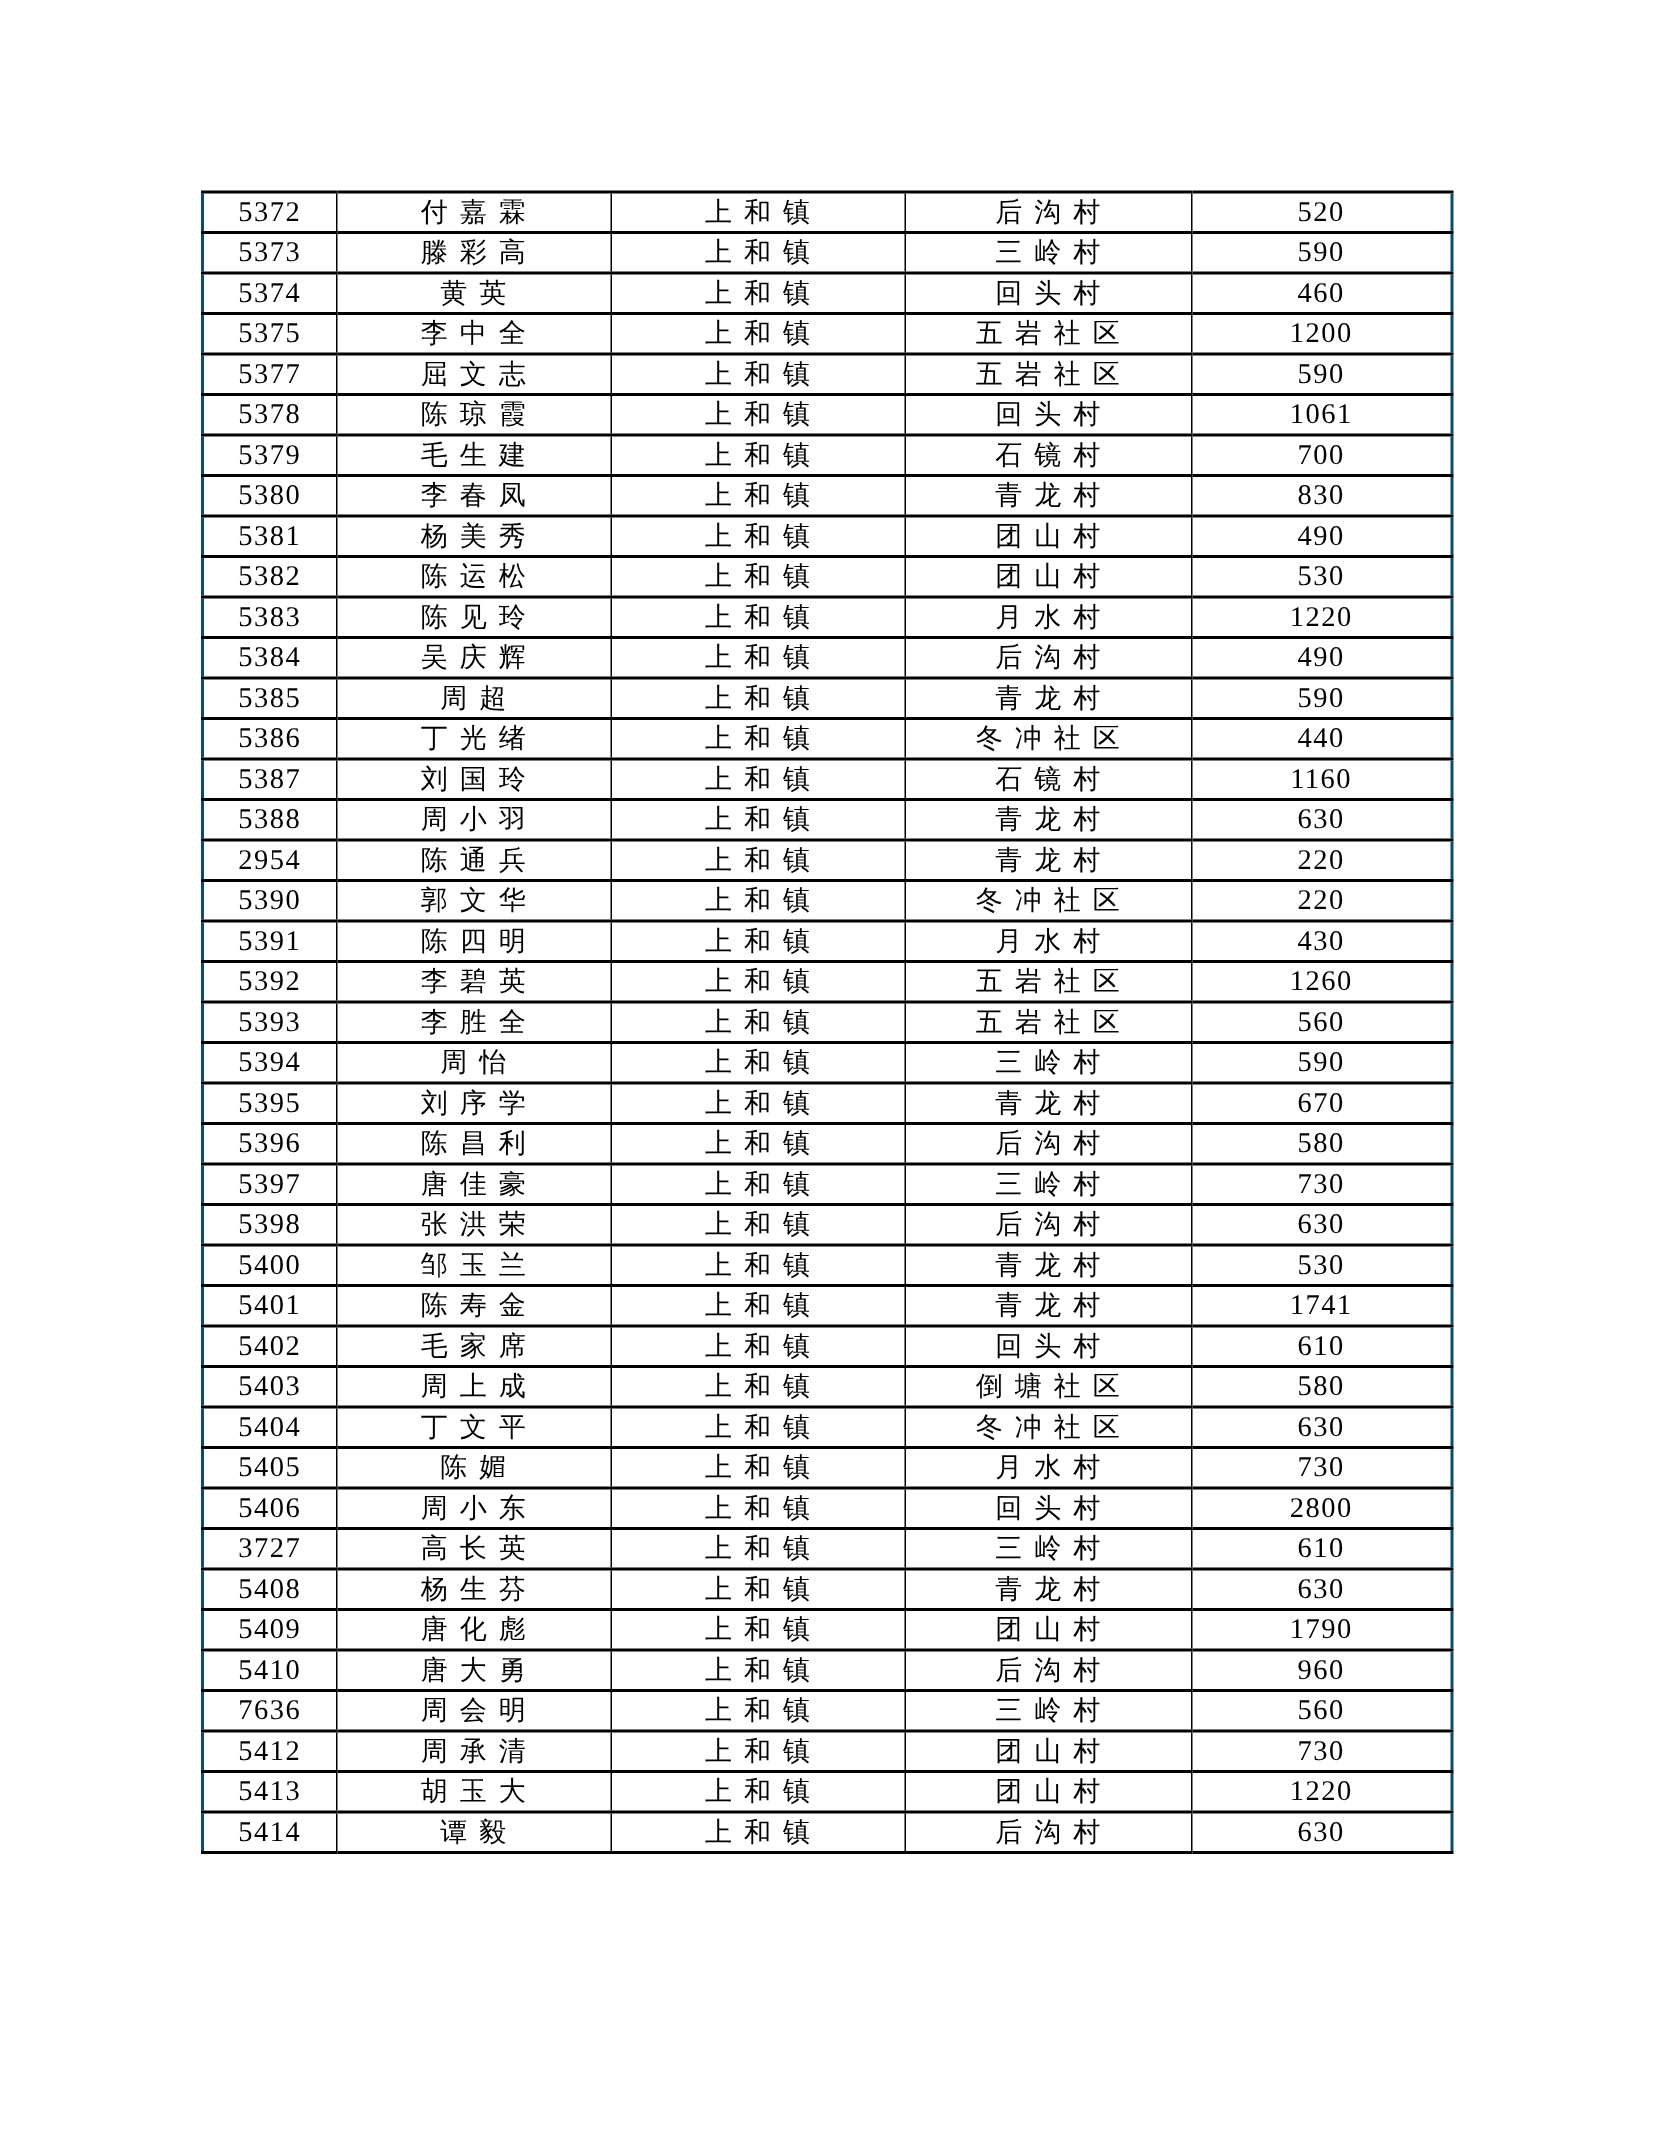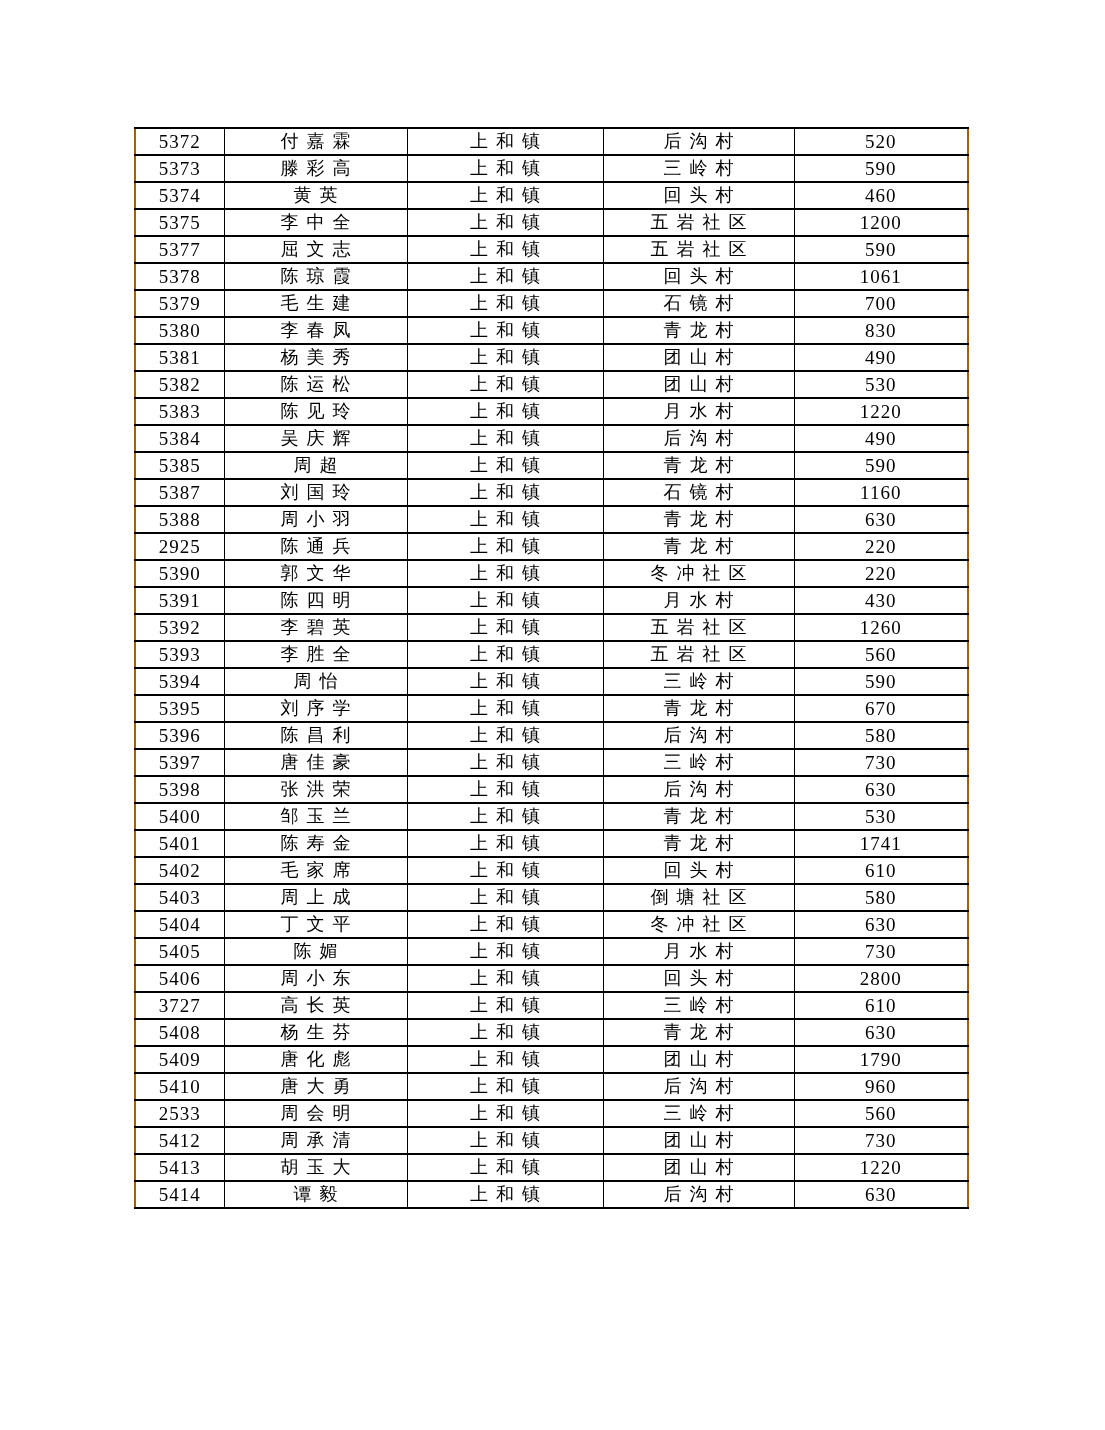--- a/index.html
+++ b/index.html
@@ -16,21 +16,21 @@
     font-family: "Liberation Serif", "DejaVu Serif", serif;
     color: #000000;
   }
   table.data-table {
     position: absolute;
     left: 134px;
     top: 127px;
     width: 833px;
     border-collapse: collapse;
     table-layout: fixed;
-    border: 2px solid #a16207;
+    border: 2px solid #0c4a6e;
   }
   table.data-table td {
     border-left: 1px solid #000000;
     border-right: 1px solid #000000;
     border-top: 2px solid #000000;
     border-bottom: 2px solid #000000;
     height: 25px;
     padding: 0;
     text-align: center;
     vertical-align: middle;
@@ -151,35 +151,42 @@
           <td class="num">490</td>
         </tr>
         <tr>
           <td class="num">5385</td>
           <td class="cjk">周超</td>
           <td class="cjk">上和镇</td>
           <td class="cjk">青龙村</td>
           <td class="num">590</td>
         </tr>
         <tr>
+          <td class="num">5386</td>
+          <td class="cjk">丁光绪</td>
+          <td class="cjk">上和镇</td>
+          <td class="cjk">冬冲社区</td>
+          <td class="num">440</td>
+        </tr>
+        <tr>
           <td class="num">5387</td>
           <td class="cjk">刘国玲</td>
           <td class="cjk">上和镇</td>
           <td class="cjk">石镜村</td>
           <td class="num">1160</td>
         </tr>
         <tr>
           <td class="num">5388</td>
           <td class="cjk">周小羽</td>
           <td class="cjk">上和镇</td>
           <td class="cjk">青龙村</td>
           <td class="num">630</td>
         </tr>
         <tr>
-          <td class="num">2925</td>
+          <td class="num">2954</td>
           <td class="cjk">陈通兵</td>
           <td class="cjk">上和镇</td>
           <td class="cjk">青龙村</td>
           <td class="num">220</td>
         </tr>
         <tr>
           <td class="num">5390</td>
           <td class="cjk">郭文华</td>
           <td class="cjk">上和镇</td>
           <td class="cjk">冬冲社区</td>
@@ -312,21 +319,21 @@
           <td class="num">1790</td>
         </tr>
         <tr>
           <td class="num">5410</td>
           <td class="cjk">唐大勇</td>
           <td class="cjk">上和镇</td>
           <td class="cjk">后沟村</td>
           <td class="num">960</td>
         </tr>
         <tr>
-          <td class="num">2533</td>
+          <td class="num">7636</td>
           <td class="cjk">周会明</td>
           <td class="cjk">上和镇</td>
           <td class="cjk">三岭村</td>
           <td class="num">560</td>
         </tr>
         <tr>
           <td class="num">5412</td>
           <td class="cjk">周承清</td>
           <td class="cjk">上和镇</td>
           <td class="cjk">团山村</td>

